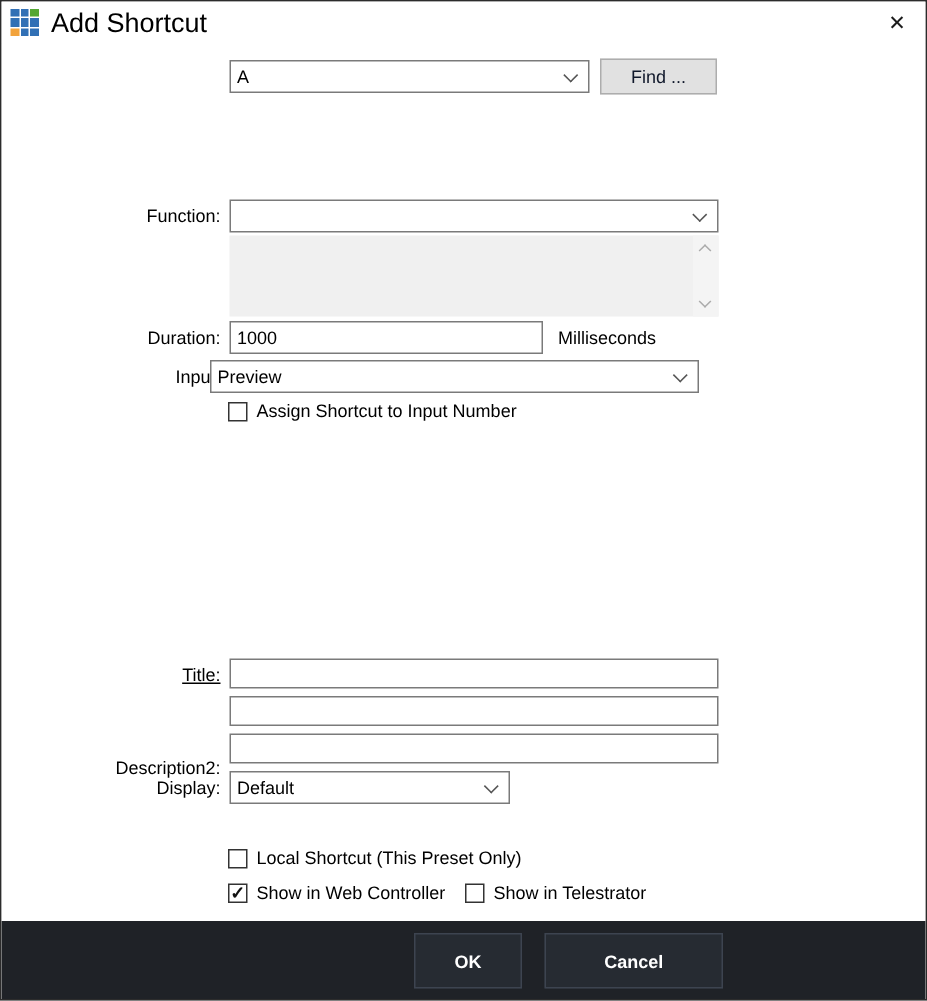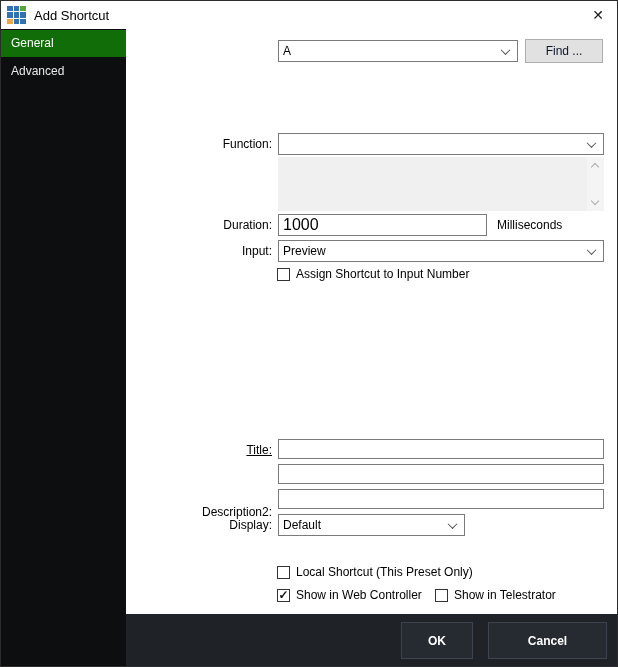--- a/index.html
+++ b/index.html
@@ -27,21 +27,21 @@
     width: 19px; height: 19px;
     margin-left: 6px;
     display: grid;
     grid-template-columns: repeat(3, 1fr);
     grid-template-rows: repeat(3, 1fr);
     gap: 1px;
   }
   .app-icon span { display:block; }
   .win-title {
     margin-left: 8px;
-    font-size: 13px;
+    font-size: 18px;
     color: #000;
   }
   .close-btn {
     position: absolute;
     right: 8px; top: 4px;
     width: 22px; height: 20px;
     font-size: 14px;
     color: #1c1c1c;
     text-align: center;
     line-height: 20px;
@@ -105,21 +105,21 @@
     border-bottom: 1.5px solid #555;
     transform: rotate(45deg) translate(-1px,-1px);
     flex: none;
   }
 
   .txt {
     position: absolute;
     height: 22px;
     border: 1px solid #7a7a7a;
     font-family: "Liberation Sans", sans-serif;
-    font-size: 16px;
+    font-size: 12px;
     padding: 0 4px;
     color: #000;
     background: #fff;
     outline: none;
   }
 
   .btn-find {
     position: absolute;
     left: 399px; top: 10px;
     width: 78px; height: 24px;
@@ -220,24 +220,20 @@
       <span style="background-color: rgb(242, 163, 60);"></span>
       <span style="background-color: rgb(49, 112, 181);"></span>
       <span style="background-color: rgb(49, 112, 181);"></span>
     </div>
     <div class="win-title">Add Shortcut</div>
     <div class="close-btn">✕</div>
   </div>
 
   <div class="body">
 
-    <div class="sidebar" style="background-color: rgb(12, 14, 16);">
-      <div class="side-item selected" style="background-color: rgb(17, 109, 8);">General</div>
-      <div class="side-item">Advanced</div>
-    </div>
 
     <div class="main">
       <div class="content">
 
         <div class="combo" style="left:152px; top:11px; width:240px;">
           <span class="val">A</span>
           <span class="chev"></span>
         </div>
         <button class="btn-find">Find ...</button>
 
@@ -252,21 +248,21 @@
             <span class="s-arrow up"></span>
             <span class="s-arrow down"></span>
           </div>
         </div>
 
         <div class="lbl" style="top:188px;">Duration:</div>
         <input class="txt" style="left: 152px; top: 185px; width: 209px;" value="1000">
         <div class="static-text" style="left:371px; top:188px;text-align:center;">Milliseconds</div>
 
         <div class="lbl" style="top:214px;">Input:</div>
-        <div class="combo" style="left:152px; top:211px; width:326px;">
+        <div class="combo" style="left:139px; top:211px; width:326px;">
           <span class="val">Preview</span>
           <span class="chev"></span>
         </div>
 
         <div class="check-row" style="left:151px; top:238px;">
           <span class="cbox"></span>
           <span class="clabel">Assign Shortcut to Input Number</span>
         </div>
 
         <div class="lbl" style="top:413px;text-decoration:underline;">Title:</div>

